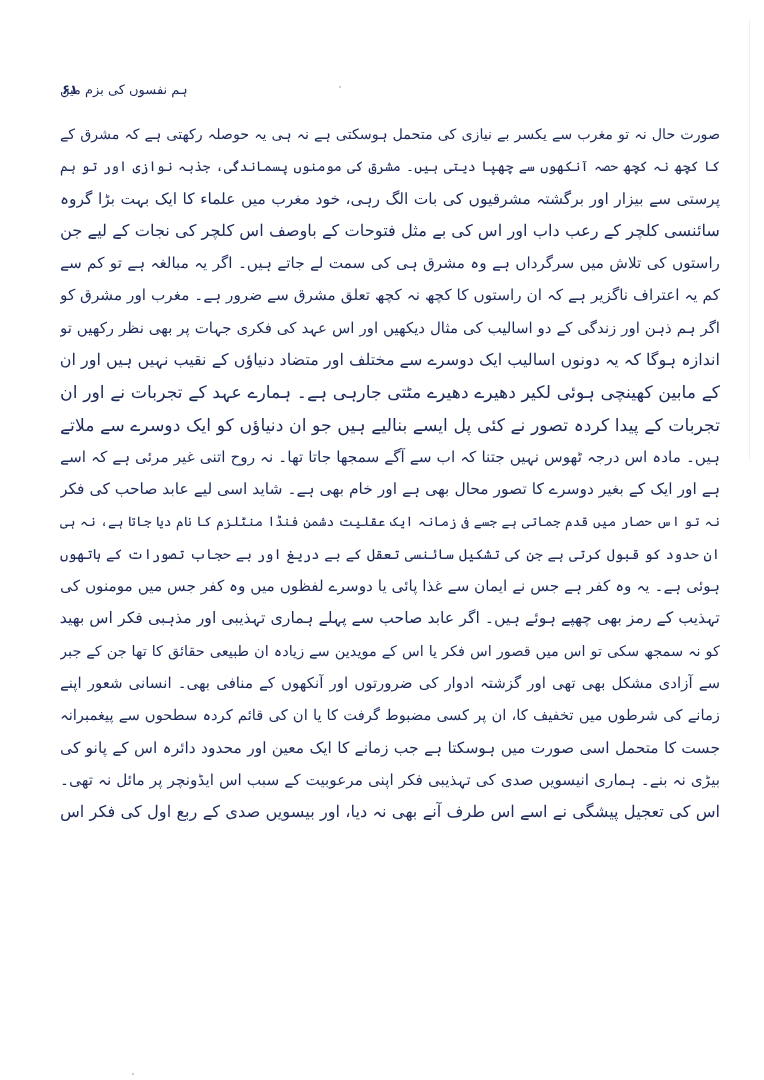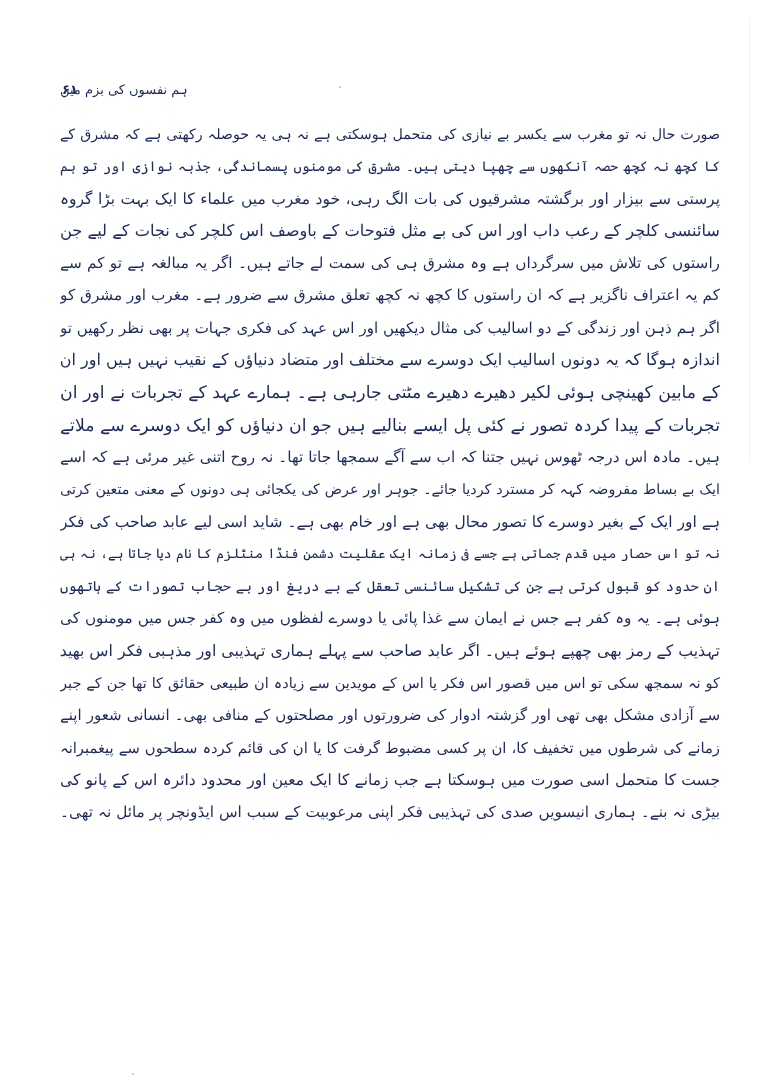--- a/index.html
+++ b/index.html
@@ -105,28 +105,28 @@
       <div class="line" style="white-space: nowrap; font-size: 13.75px;">کا کچھ نہ کچھ حصہ آنکھوں سے چھپا دیتی ہیں۔ مشرق کی مومنوں پسماندگی، جذبہ نوازی اور تو ہم</div>
       <div class="line" style="white-space: nowrap; font-size: 15.5px;">پرستی سے بیزار اور برگشتہ مشرقیوں کی بات الگ رہی، خود مغرب میں علماء کا ایک بہت بڑا گروہ</div>
       <div class="line" style="white-space: nowrap; font-size: 16.25px;">سائنسی کلچر کے رعب داب اور اس کی بے مثل فتوحات کے باوصف اس کلچر کی نجات کے لیے جن</div>
       <div class="line" style="white-space: nowrap; font-size: 15.25px;">راستوں کی تلاش میں سرگرداں ہے وہ مشرق ہی کی سمت لے جاتے ہیں۔ اگر یہ مبالغہ ہے تو کم سے</div>
       <div class="line" style="white-space: nowrap; font-size: 15.25px;">کم یہ اعتراف ناگزیر ہے کہ ان راستوں کا کچھ نہ کچھ تعلق مشرق سے ضرور ہے۔ مغرب اور مشرق کو</div>
       <div class="line" style="white-space: nowrap; font-size: 15px;">اگر ہم ذہن اور زندگی کے دو اسالیب کی مثال دیکھیں اور اس عہد کی فکری جہات پر بھی نظر رکھیں تو</div>
       <div class="line" style="white-space: nowrap; font-size: 16px;">اندازہ ہوگا کہ یہ دونوں اسالیب ایک دوسرے سے مختلف اور متضاد دنیاؤں کے نقیب نہیں ہیں اور ان</div>
       <div class="line" style="white-space: nowrap; font-size: 17.25px;">کے مابین کھینچی ہوئی لکیر دھیرے دھیرے مٹتی جارہی ہے۔ ہمارے عہد کے تجربات نے اور ان</div>
       <div class="line" style="white-space: nowrap; font-size: 17.25px;">تجربات کے پیدا کردہ تصور نے کئی پل ایسے بنالیے ہیں جو ان دنیاؤں کو ایک دوسرے سے ملاتے</div>
       <div class="line" style="white-space: nowrap; font-size: 15.25px;">ہیں۔ مادہ اس درجہ ٹھوس نہیں جتنا کہ اب سے آگے سمجھا جاتا تھا۔ نہ روح اتنی غیر مرئی ہے کہ اسے</div>
-      <div class="line" style="white-space: nowrap; font-size: 14.25px;">ایک بے بساط مفروضہ کہہ کر مسترد کردیا جائے۔ جوہر اور عرض کی یکجائی ہی دونوں کے معنی متعین کرتی</div>
       <div class="line" style="white-space: nowrap; font-size: 15.5px;">ہے اور ایک کے بغیر دوسرے کا تصور محال بھی ہے اور خام بھی ہے۔ شاید اسی لیے عابد صاحب کی فکر</div>
       <div class="line" style="white-space: nowrap; font-size: 13.25px;">نہ تو اس حصار میں قدم جماتی ہے جسے فی زمانہ ایک عقلیت دشمن فنڈا منٹلزم کا نام دیا جاتا ہے، نہ ہی</div>
       <div class="line" style="white-space: nowrap; font-size: 14px;">ان حدود کو قبول کرتی ہے جن کی تشکیل سائنسی تعقل کے بے دریغ اور بے حجاب تصورات کے ہاتھوں</div>
       <div class="line" style="white-space: nowrap; font-size: 15.25px;">ہوئی ہے۔ یہ وہ کفر ہے جس نے ایمان سے غذا پائی یا دوسرے لفظوں میں وہ کفر جس میں مومنوں کی</div>
       <div class="line" style="white-space: nowrap; font-size: 15.75px;">تہذیب کے رمز بھی چھپے ہوئے ہیں۔ اگر عابد صاحب سے پہلے ہماری تہذیبی اور مذہبی فکر اس بھید</div>
       <div class="line" style="white-space: nowrap; font-size: 14.5px;">کو نہ سمجھ سکی تو اس میں قصور اس فکر یا اس کے مویدین سے زیادہ ان طبیعی حقائق کا تھا جن کے جبر</div>
-      <div class="line" style="white-space: nowrap; font-size: 15px;">سے آزادی مشکل بھی تھی اور گزشتہ ادوار کی ضرورتوں اور مصلحتوں کے منافی بھی۔ انسانی شعور اپنے</div>
+      <div class="line" style="white-space: nowrap; font-size: 15px;">سے آزادی مشکل بھی تھی اور گزشتہ ادوار کی ضرورتوں اور آنکھوں کے منافی بھی۔ انسانی شعور اپنے</div>
       <div class="line" style="white-space: nowrap; font-size: 14.75px;">زمانے کی شرطوں میں تخفیف کا، ان پر کسی مضبوط گرفت کا یا ان کی قائم کردہ سطحوں سے پیغمبرانہ</div>
       <div class="line" style="white-space: nowrap; font-size: 15.5px;">جست کا متحمل اسی صورت میں ہوسکتا ہے جب زمانے کا ایک معین اور محدود دائرہ اس کے پانو کی</div>
       <div class="line" style="white-space: nowrap; font-size: 15.25px;">بیڑی نہ بنے۔ ہماری انیسویں صدی کی تہذیبی فکر اپنی مرعوبیت کے سبب اس ایڈونچر پر مائل نہ تھی۔</div>
+      <div class="line last" style="white-space: nowrap; font-size: 16.25px;">اس کی تعجیل پیشگی نے اسے اس طرف آنے بھی نہ دیا، اور بیسویں صدی کے ربع اول کی فکر اس</div>
     </div>
 
   <div class="speck" style="left:339px; top:86px;"></div>
   <div class="speck" style="left:132px; top:1073px;"></div>
 </div>
 
 </body></html>

